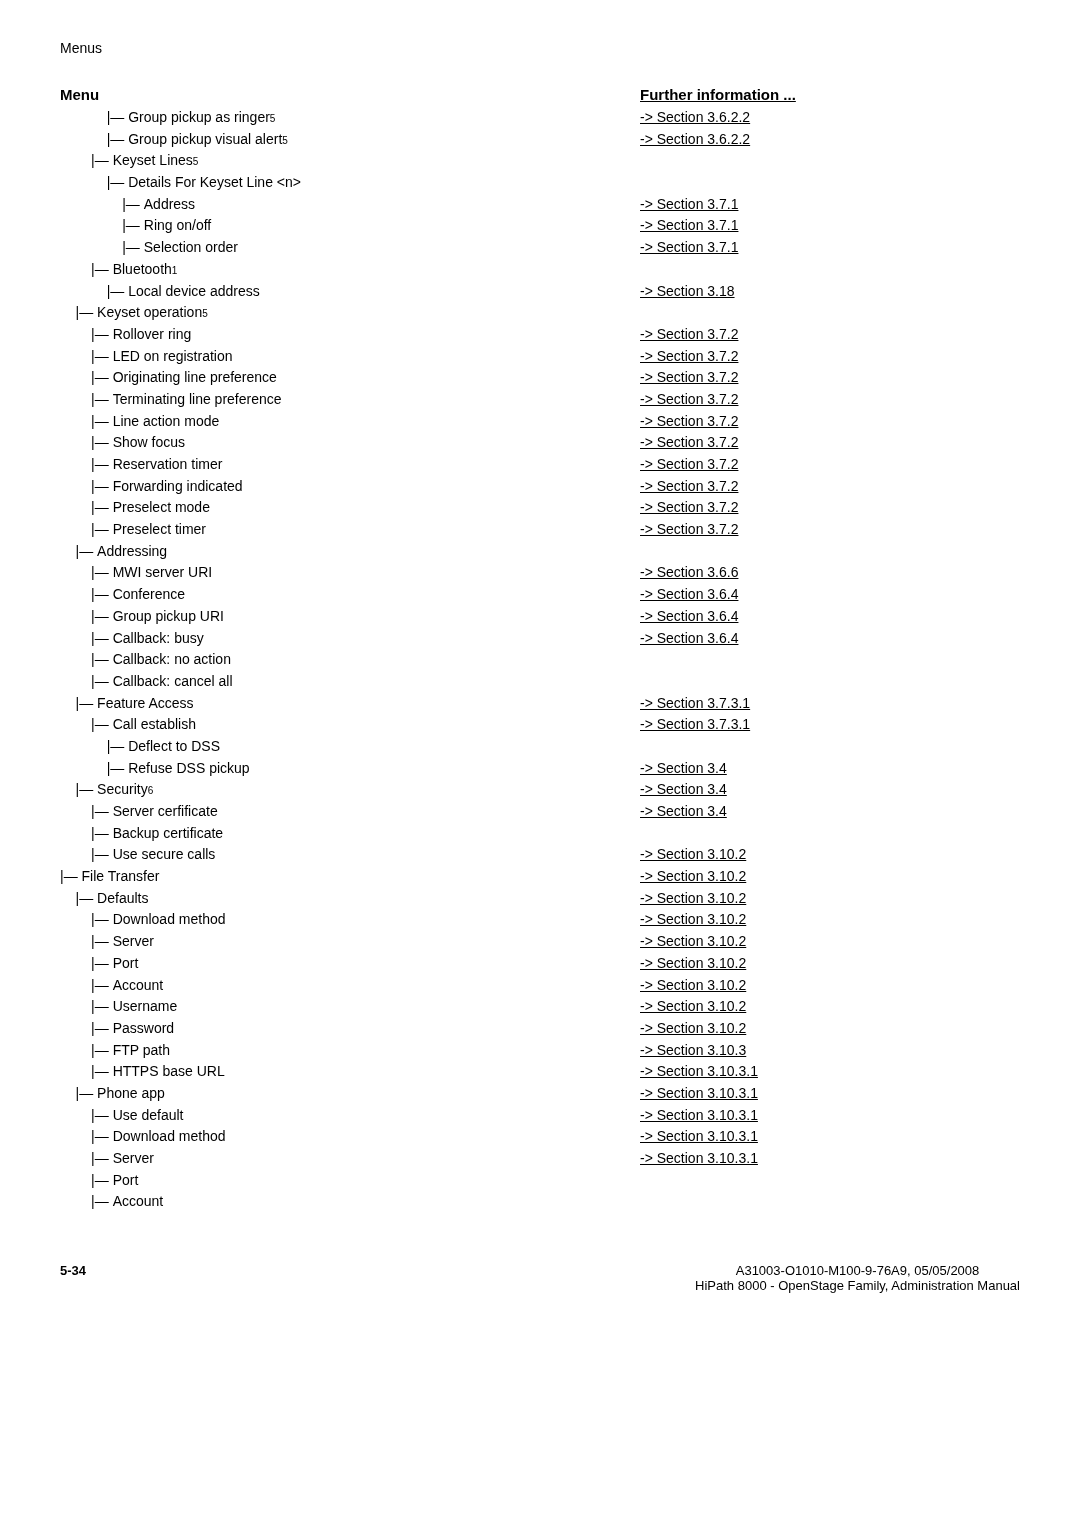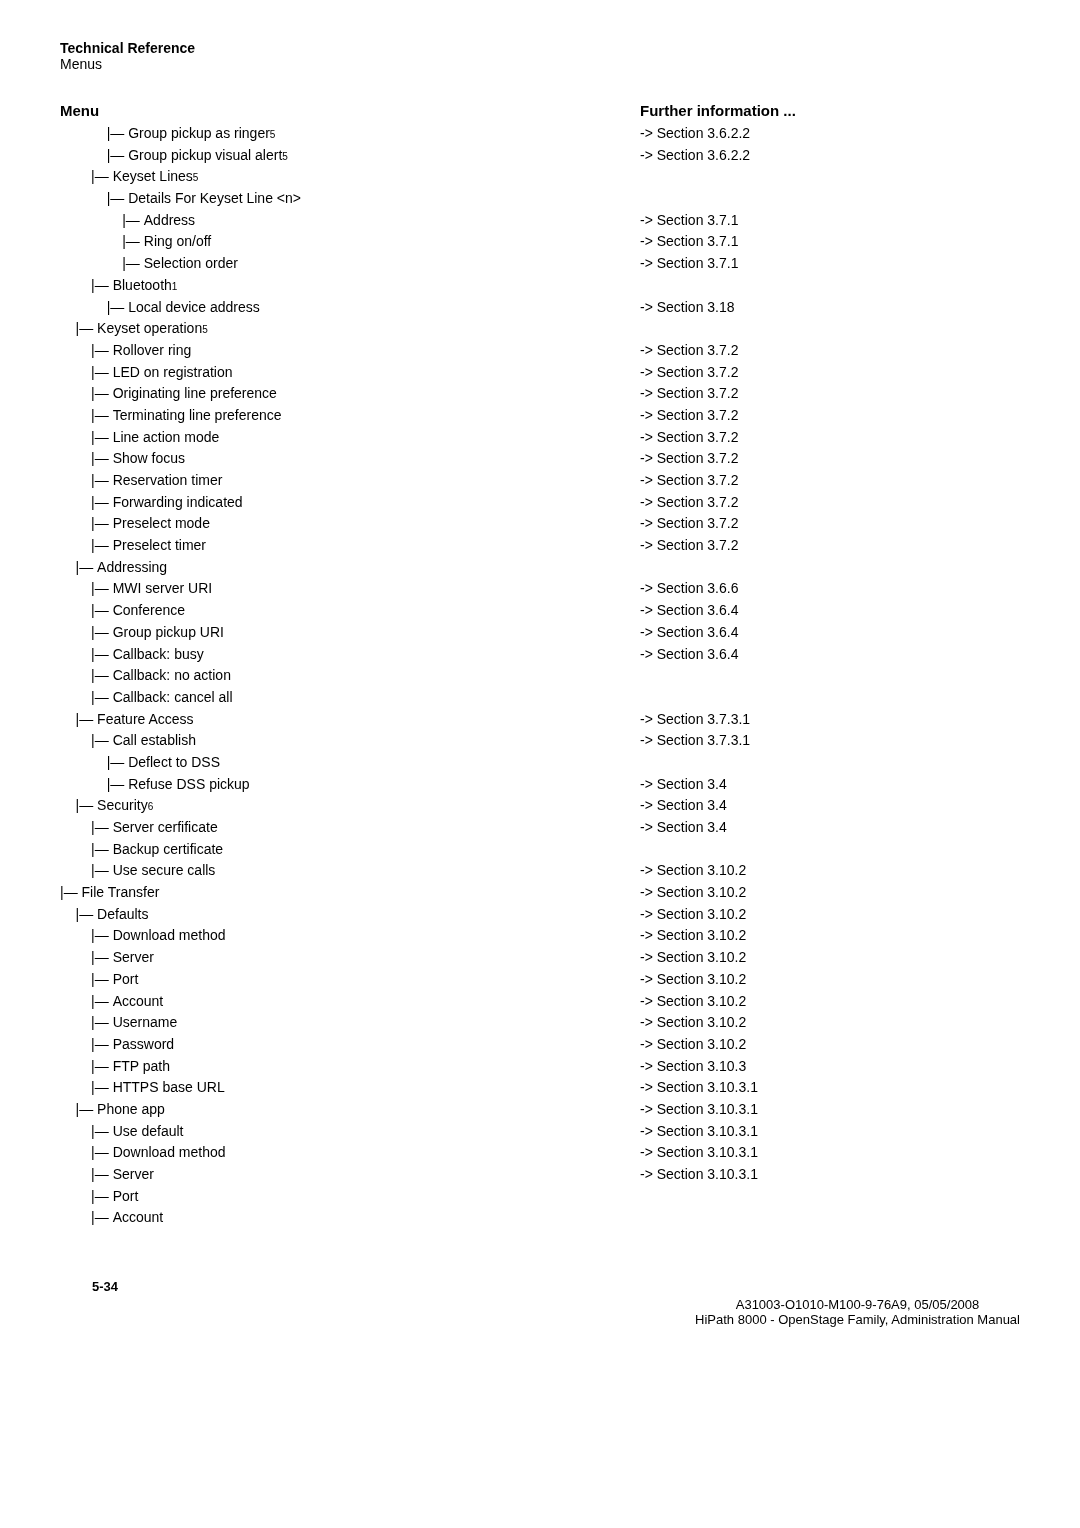--- a/index.html
+++ b/index.html
@@ -26,20 +26,21 @@
       display: flex;
       width: 100%;
       margin-top: 0;
       justify-content: center;
     }
     .col-menu {
       flex: 0 0 580px;
     }
     .col-further {
       flex: 1;
+      text-decoration: underline;
     }
     .col-header {
       font-weight: bold;
       font-size: 15px;
       margin-bottom: 4px;
     }
     .menu-item {
       display: flex;
       align-items: baseline;
       line-height: 1.55;
@@ -61,32 +62,29 @@
       vertical-align: super;
     }
     .footer {
       display: flex;
       justify-content: space-between;
       margin-top: 50px;
       font-size: 13px;
     }
     .footer-left {
       font-weight: bold;
-      margin-left: 32px;
     }
     .footer-right {
       text-align: center;
-      margin-top: 18px;
     }
   </style>
 </head>
 <body>
 
 <div class="header">
-  <div class="header-title">Technical Reference</div>
   <div class="header-subtitle">Menus</div>
 </div>
 
 <div class="columns">
   <div class="col-menu">
     <div class="col-header">Menu</div>
     <div id="menu-rows">
         <div class="menu-item">
           <span class="indent">            |— </span>
           <span>Group pickup as ringer</span>

